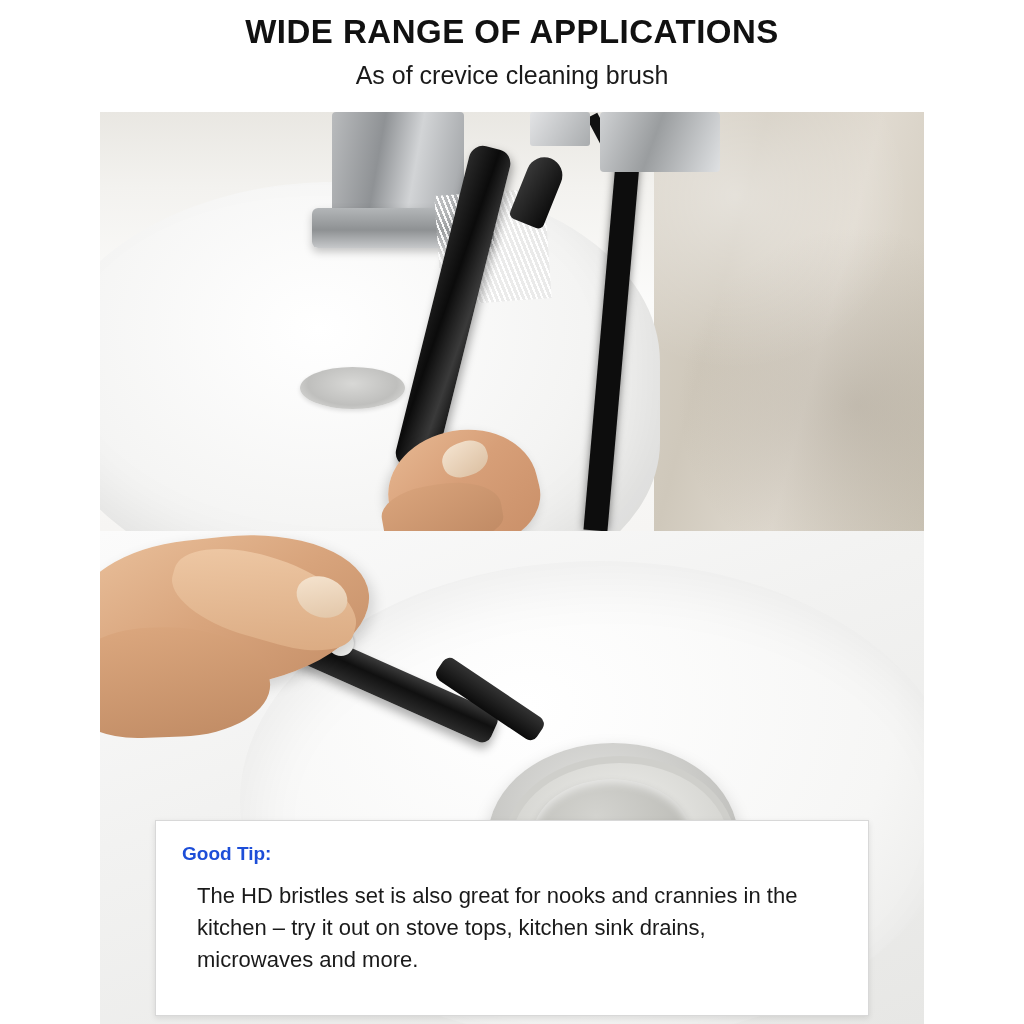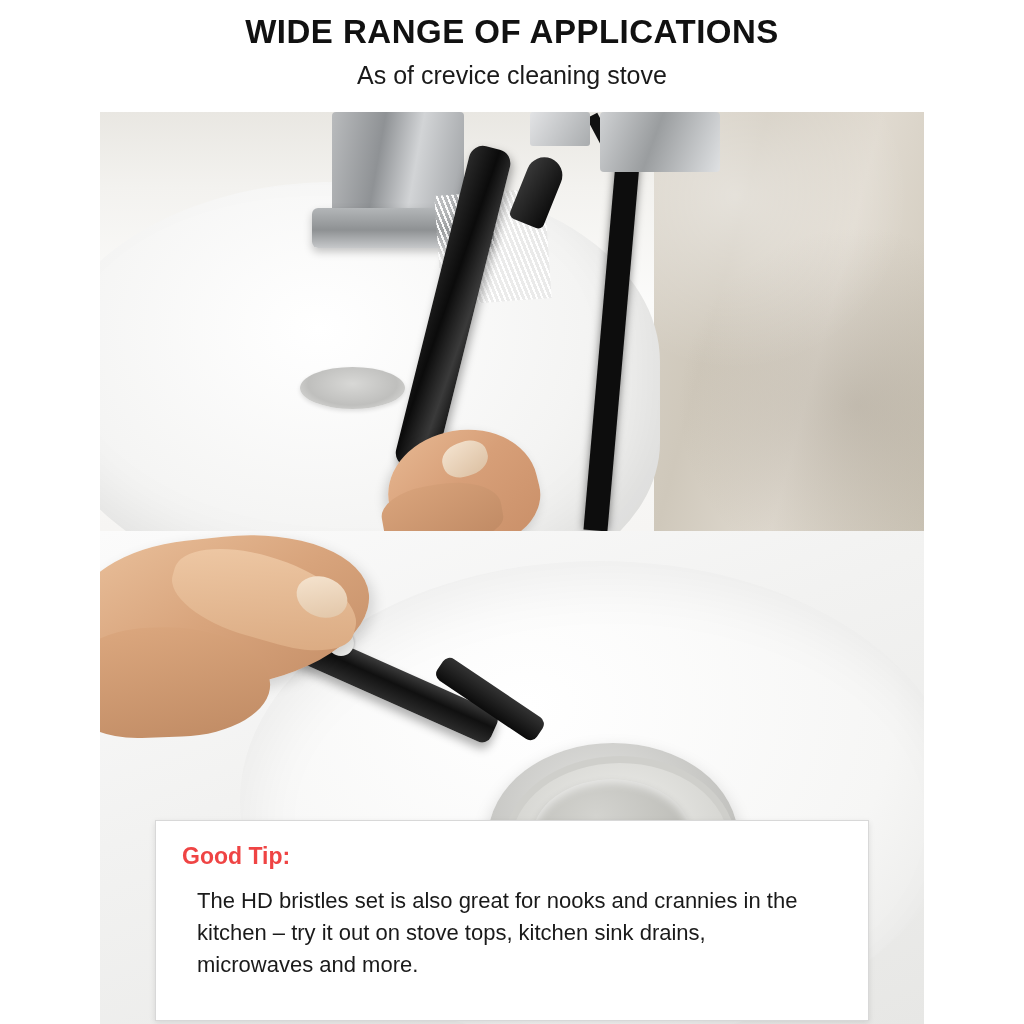--- a/index.html
+++ b/index.html
@@ -309,39 +309,39 @@
     top: 820px;
     width: 714px;
     box-sizing: border-box;
     padding: 22px 26px 24px 26px;
     background: #ffffff;
     border: 1px solid #d8d8d8;
     box-shadow: 0 2px 6px rgba(0,0,0,0.10);
   }
   .tip-title {
     margin: 0 0 6px 0;
-    font-size: 23px;
+    font-size: 19px;
     font-weight: bold;
-    color: #ef4444;
+    color: #1d4ed8;
   }
   .tip-body {
     margin: 15px;
     font-size: 22px;
     line-height: 1.45;
     color: #1a1a1a;
   }
 </style>
 </head>
 <body>
 
 <div class="page">
 
   <div class="header">
     <h1 class="headline">WIDE RANGE OF APPLICATIONS</h1>
-    <p class="subhead">As of crevice cleaning stove</p>
+    <p class="subhead">As of crevice cleaning brush</p>
   </div>
 
   <div class="photos">
 
     <div class="photo photo-top">
       <div class="ph1-bg"></div>
       <div class="ph1-counter"></div>
       <div class="ph1-basin"></div>
       <div class="ph1-drain"></div>
       <div class="ph1-seam"></div>

